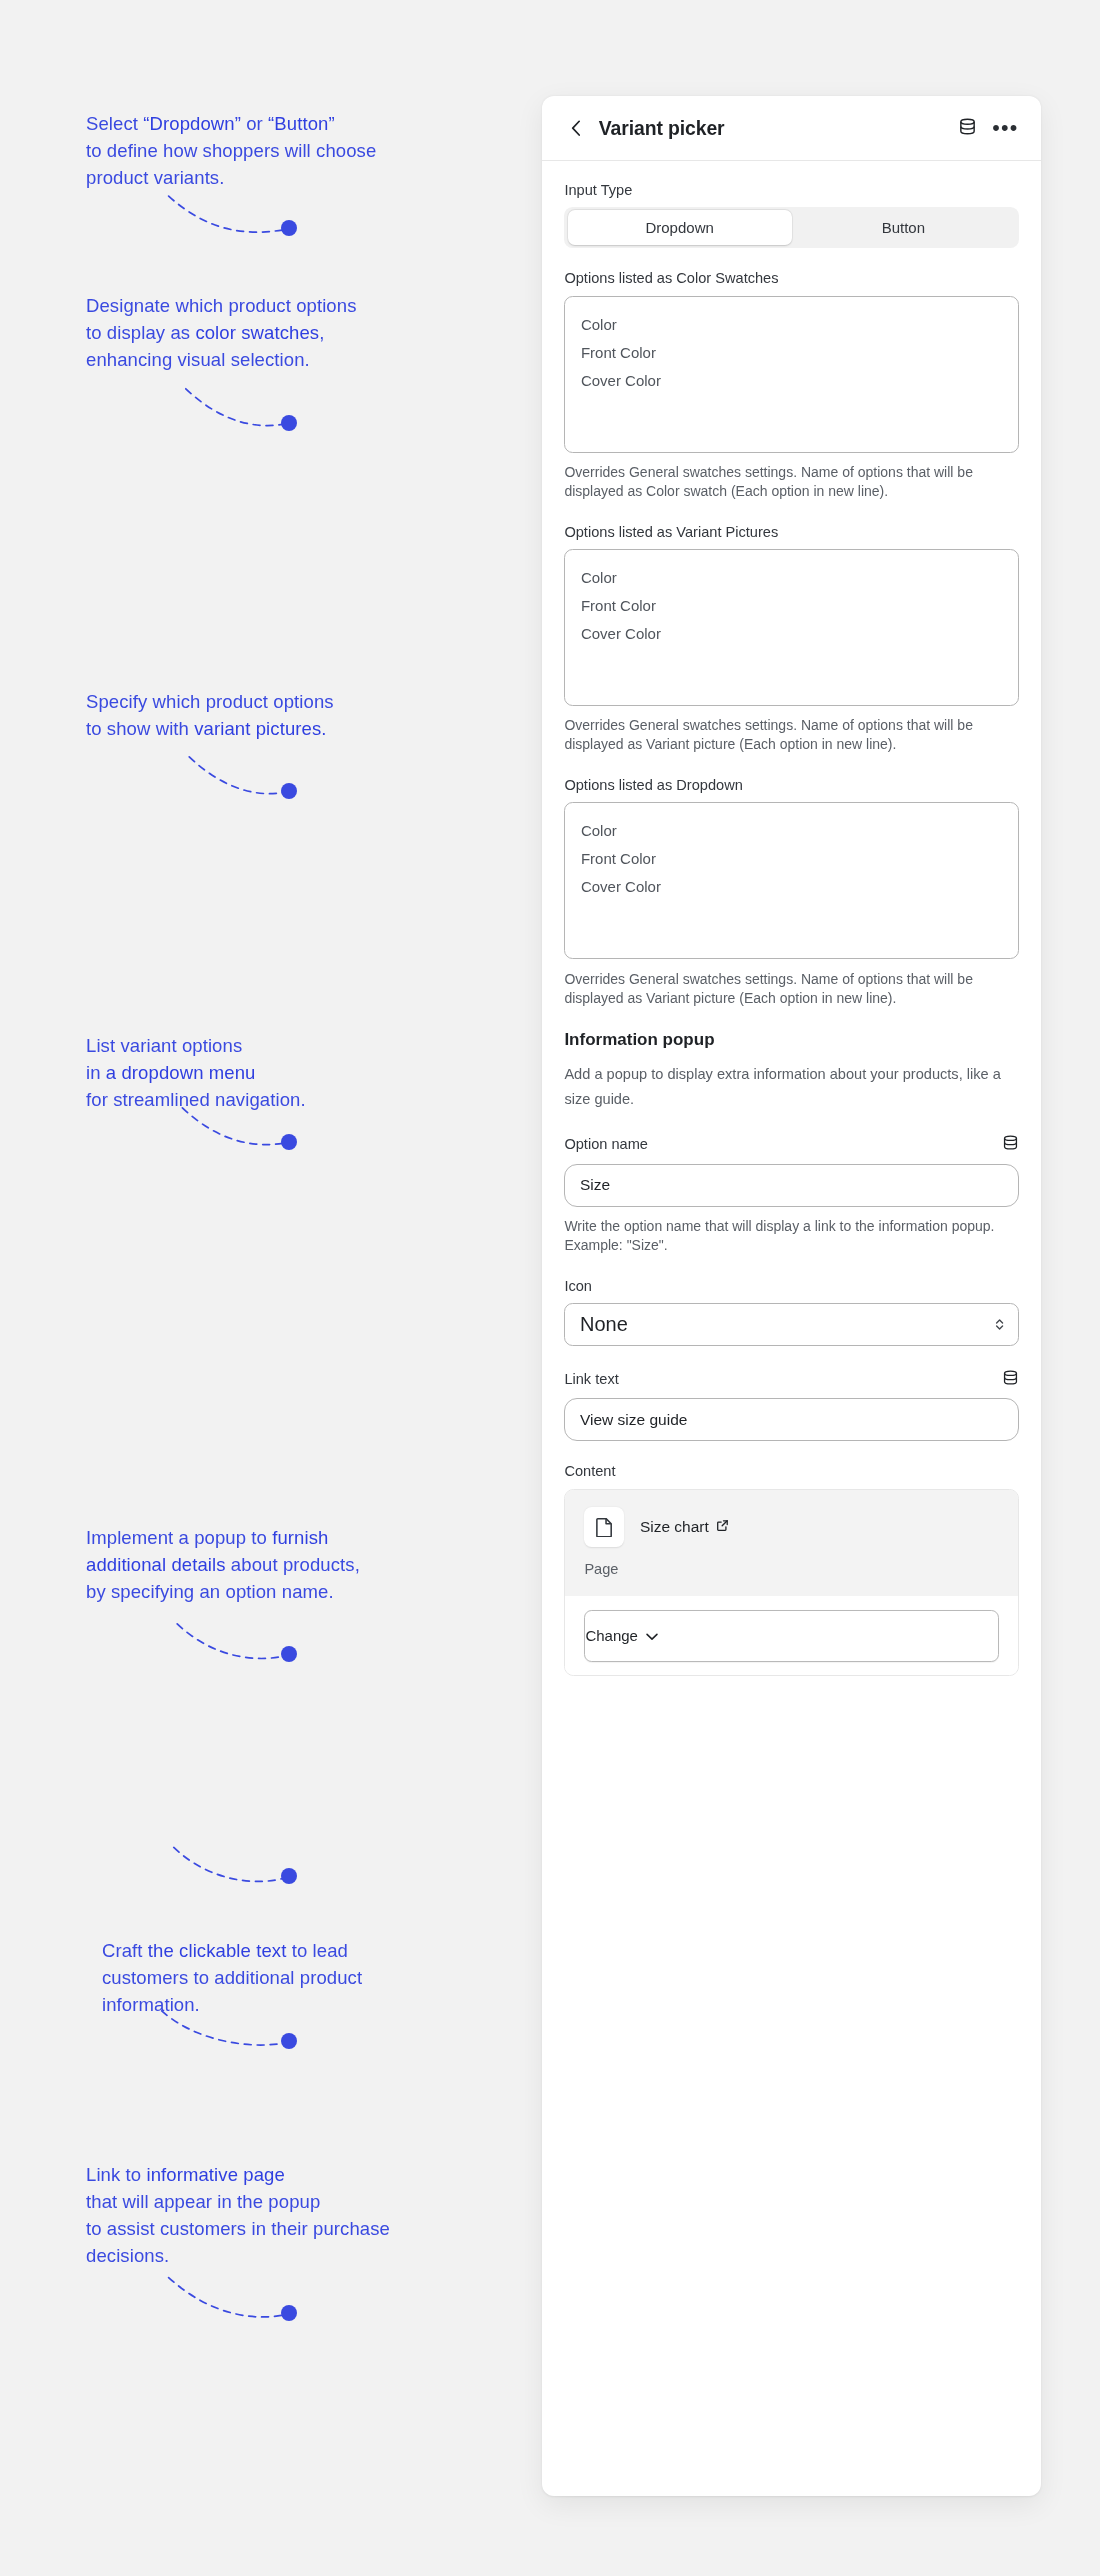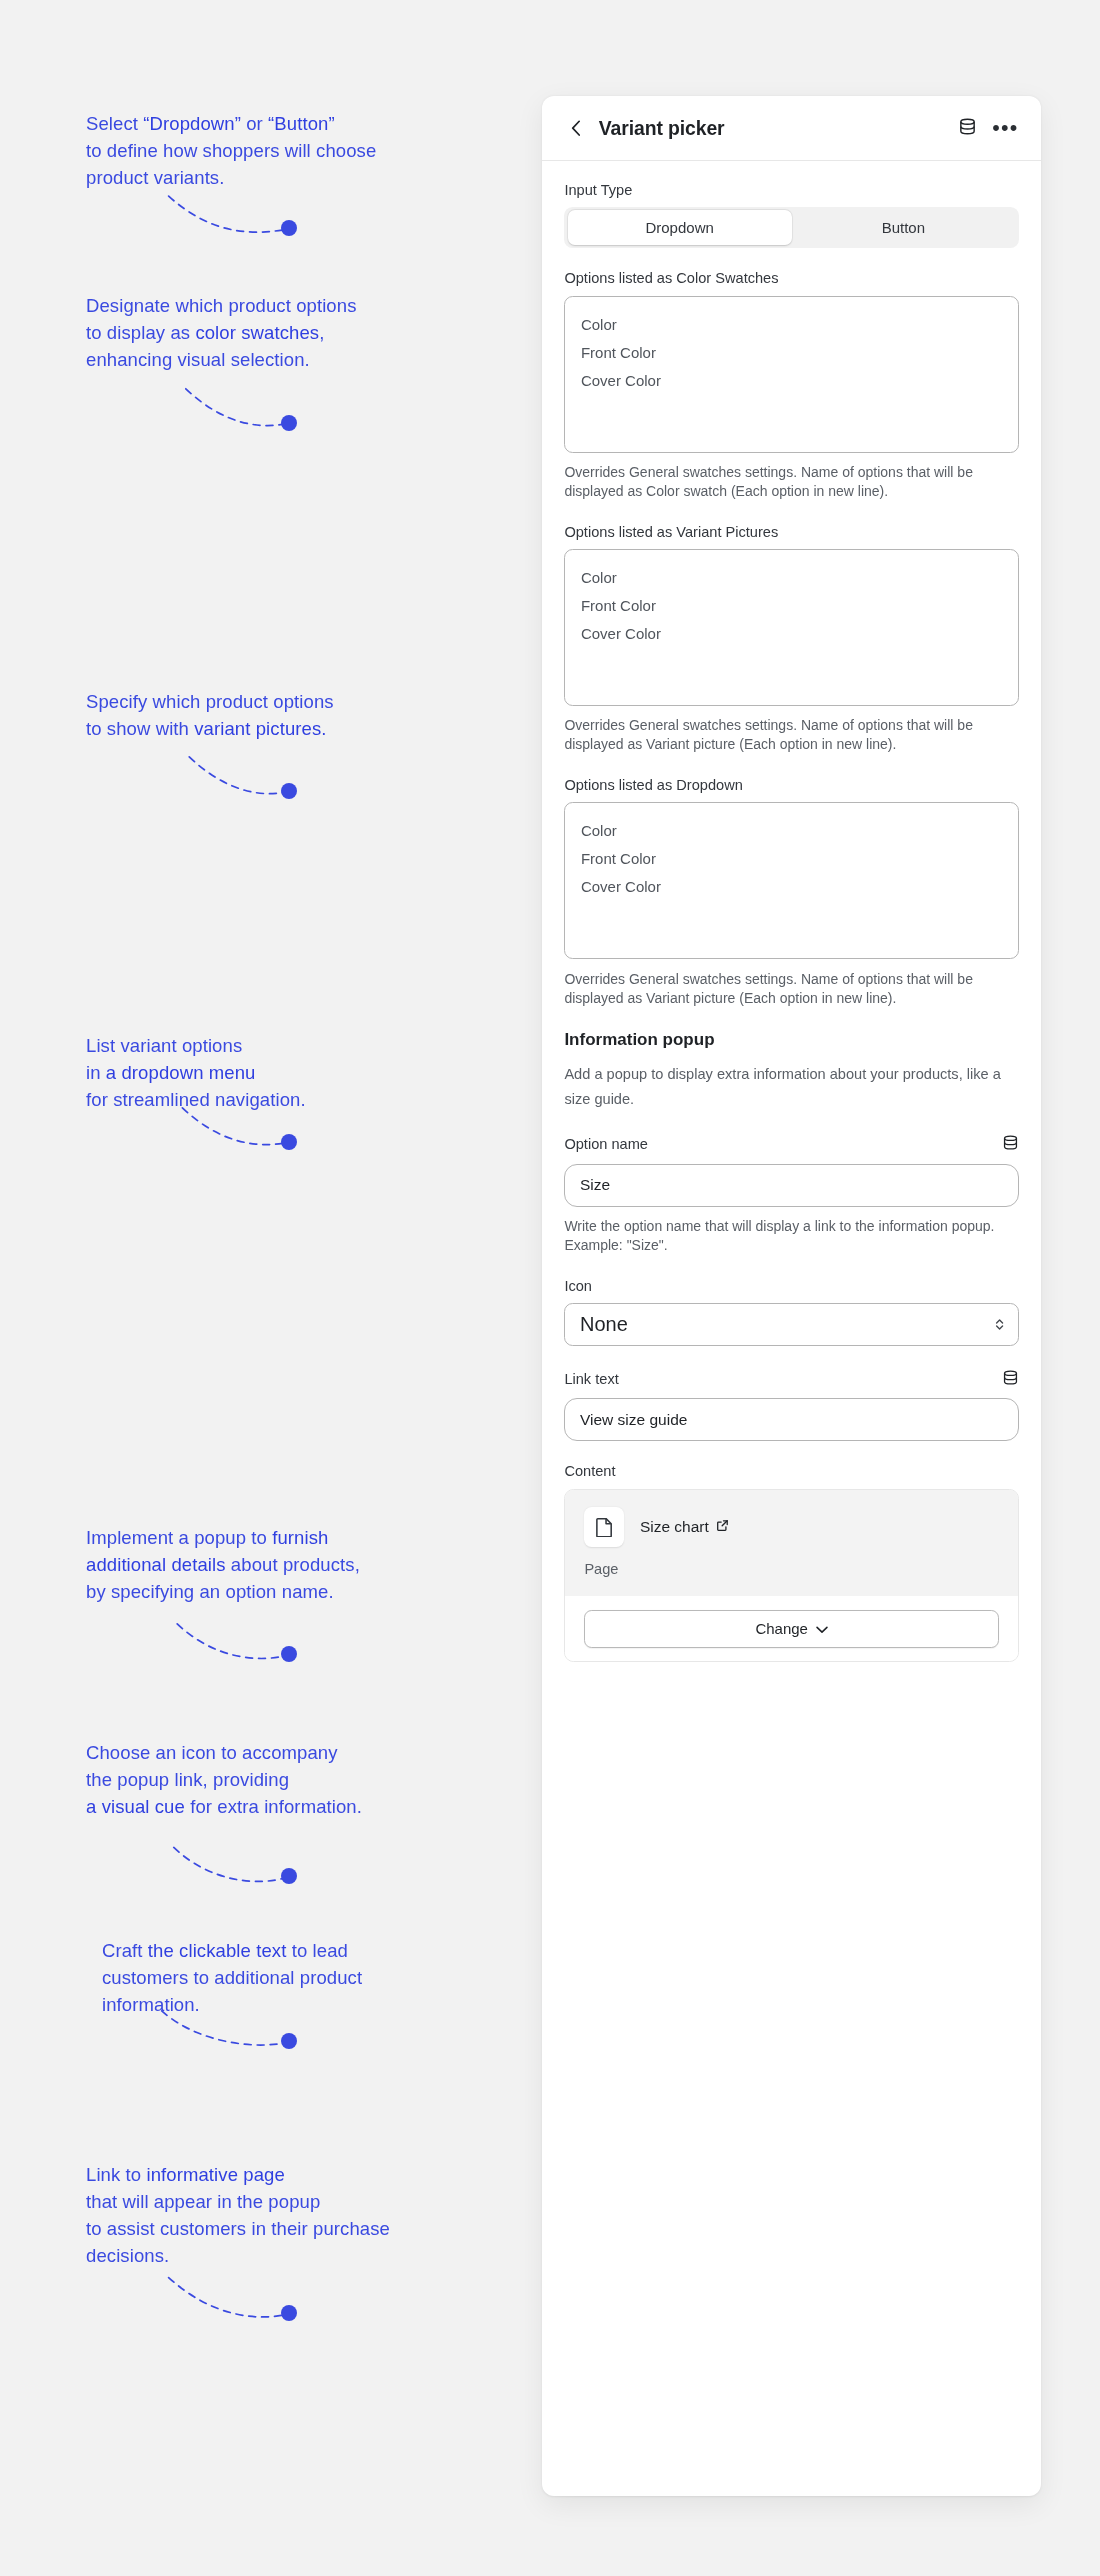--- a/index.html
+++ b/index.html
@@ -109,22 +109,22 @@
   .card-row { display: flex; align-items: center; gap: 15.5px; }
   .doc-tile {
     width: 40px; height: 40px; background: #fff; border-radius: 7.7px;
     display: flex; align-items: center; justify-content: center;
     box-shadow: 0 0.9px 1.7px rgba(0,0,0,.10);
   }
   .card-link { font-size: 15.5px; color: #1f2226; display: flex; align-items: center; gap: 6.9px; cursor: pointer;}
   .card-sub { font-size: 14.6px; color: #5a5f66; margin-top: 13.8px; }
   .card-foot { padding: 13.8px 19px; background: #fff; }
   .change-btn {
-    height: 38px; border: 0.9px solid #b9b9b9; border-radius: 7.7px; background: #fff;
-    display: flex; align-items: center; justify-content: center; gap: 7.7px;
+    height: 52px; border: 0.9px solid #b9b9b9; border-radius: 7.7px; background: #fff;
+    display: flex; align-items: center; gap: 7.7px;
     font-size: 15px; color: #1f2226; cursor: pointer;
     box-shadow: 0 0.9px 0.9px rgba(0,0,0,.05);
   }
   .gap { height: 22.4px; }
 </style>
 </head>
 <body>
 
 <div id="stage">
 
@@ -157,23 +157,20 @@
 to display as <b>color swatches</b>,
 enhancing visual selection.</div>
   <div class="callout" style="left:86px; top:688px; width:430px;">Specify which product options
 to show with <b>variant pictures.</b></div>
   <div class="callout" style="left:86px; top:1032px; width:430px;">List variant options
 in <b>a dropdown menu</b>
 for streamlined navigation.</div>
   <div class="callout" style="left:86px; top:1524px; width:447px;">Implement a popup to <b>furnish</b>
 <b>additional details</b> about products,
 by specifying an option name.</div>
-  <div class="callout" style="left:86px; top:1739px; width:447px;">Choose an icon to accompany
-the popup link, providing
-<b>a visual cue</b> for extra information.</div>
   <div class="callout" style="left:86px; top:1937px; width:439px;margin-left:16px;">Craft <b>the clickable text</b> to lead
 customers to additional product
 information.</div>
   <div class="callout" style="left:86px; top:2161px; width:447px;">Link to <b>informative page</b>
 that will appear in the popup
 to assist customers in their purchase
 decisions.</div>
 
   <div id="panel">
 

